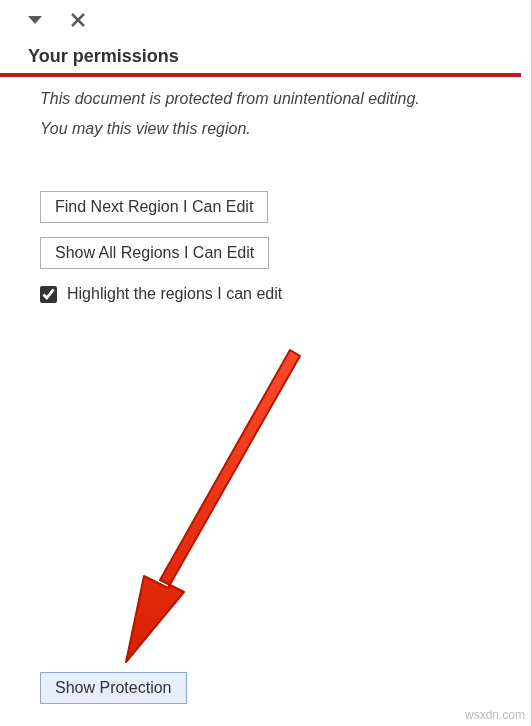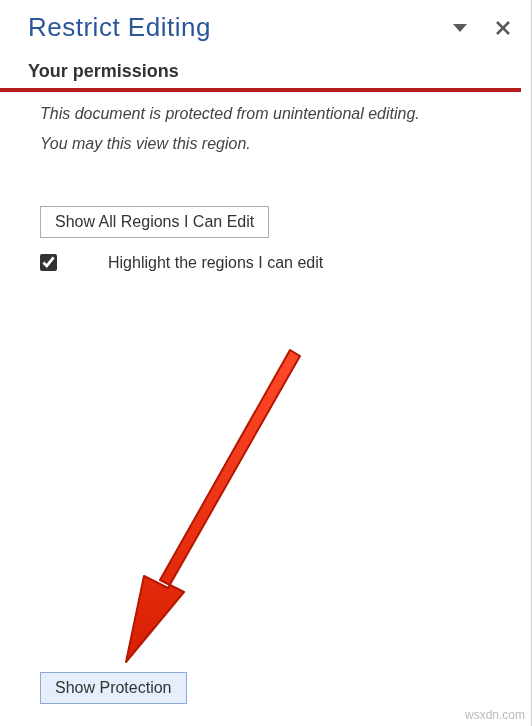--- a/index.html
+++ b/index.html
@@ -62,25 +62,24 @@
       font-size: 16px;
       color: #333;
       background: #ffffff;
       border: 1px solid #adadad;
       padding: 6px 14px;
       margin-bottom: 14px;
       cursor: pointer;
     }
     .checkbox-row {
       display: flex;
-      align-items: flex-start;
+      align-items: flex-end;
       padding: 2px 0 0 40px;
       font-size: 16px;
       color: #333;
-      gap: 41px;
     }
     .checkbox-row input[type="checkbox"] {
       width: 17px;
       height: 17px;
       margin-right: 10px;
       accent-color: #333;
     }
     .footer-area {
       position: absolute;
       left: 0;
@@ -111,21 +110,20 @@
       bottom: 4px;
       font-size: 12px;
       color: #bbbbbb;
       font-family: Arial, sans-serif;
     }
   </style>
 </head>
 <body>
 
 <div class="pane-header">
-  <div class="pane-title">Restrict Editing</div>
   <div class="pane-controls">
     <span class="caret-icon">
       <svg width="14" height="10" viewBox="0 0 14 10">
           <polygon points="0,1 14,1 7,9" fill="#595959"></polygon>
         </svg>
     </span>
     <span class="close-icon">
       <svg width="16" height="16" viewBox="0 0 16 16">
         <line x1="2" y1="2" x2="14" y2="14" stroke="#595959" stroke-width="2.5"></line>
         <line x1="14" y1="2" x2="2" y2="14" stroke="#595959" stroke-width="2.5"></line>
@@ -133,20 +131,21 @@
     </span>
   </div>
 </div>
 
 <div class="section-title">Your permissions</div>
 
 <div class="body-text">This document is protected from unintentional editing.</div>
 <div class="body-text">You may this view this region.</div>
 
 <div class="buttons-block">
+  <button class="win-button">Find Next Region I Can Edit</button>
   <button class="win-button">Show All Regions I Can Edit</button>
 </div>
 
 <label class="checkbox-row">
   <input type="checkbox" checked="" style="">
   <span>Highlight the regions I can edit</span>
 </label>
 
 <div class="footer-area">
   <button class="stop-button">Show Protection</button>

